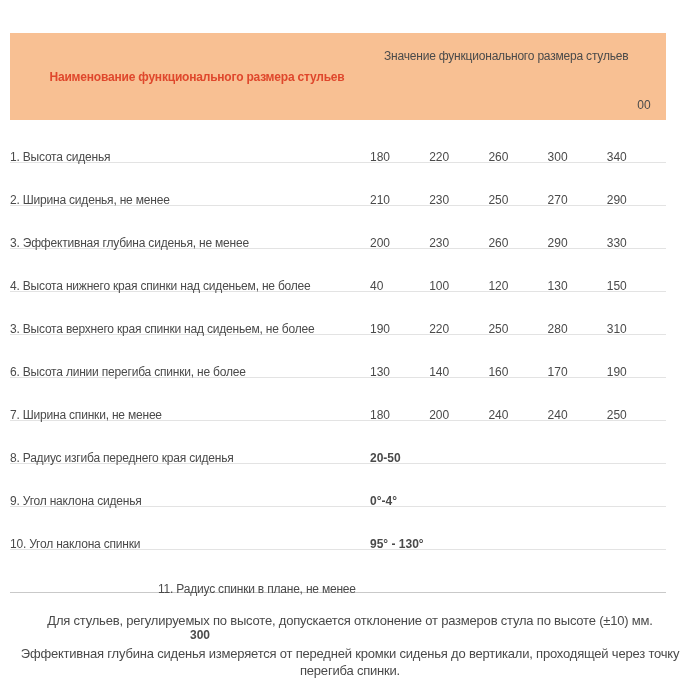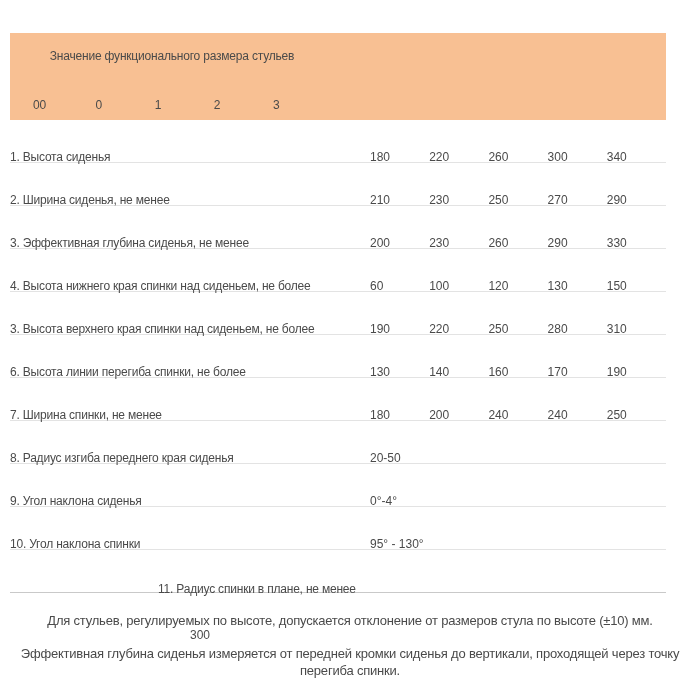--- a/index.html
+++ b/index.html
@@ -16,54 +16,57 @@
   
   .thead { display: flex; height: 87px; background: var(--header-bg, #f8c093); }
   .th-left {
     width: 360px; display: flex; align-items: center; justify-content: center;
   }
   .th-left span {
     color: var(--header-accent, #df472c); font-weight: bold;
     font-size: 12px; letter-spacing: -0.2px; white-space: nowrap;
     transform: translateX(7px);
   }
-  .th-right { width: 296px; display: flex; flex-direction: column; }
+  .th-right { width: 296px; display: flex; flex-direction: row; }
   .values-title {
     margin-top: 16px; text-align: center; font-size: 12px;
     letter-spacing: -0.2px; white-space: nowrap; transform: translateX(14px);
   }
   .size-row { margin-top: auto; margin-bottom: 8px; display: flex; }
   .size-row span { width: 59.2px; text-align: center; font-size: 12px; }
 
   
   .row {
     display: flex; height: 42px; align-items: center;
     border-bottom: 1px solid var(--divider, #e3e3e3);
     font-size: 12px;
   }
   .row:last-child { border-bottom: 1px solid #c9c9c9; flex-direction: column; }
   .cell { text-align: left; margin-top: 32px; }
   .cell.label { width: 360px; letter-spacing: -0.2px; }
   .cell.val { width: 59.2px; }
-  .cell.merged { width: 296px; }
+  .cell.merged { width: 296px; font-weight: bold; }
 
   
   .notes {
     position: absolute; top: 612px; left: 0; width: 700px;
     text-align: center; font-size: 13px; letter-spacing: -0.2px;
   }
   .note { margin: 0; line-height: 17px; }
   .note + .note { margin-top: 16px; }
 </style>
 </head>
 <body>
 
 <div class="page">
   <div class="size-table">
     <div class="thead">
+      <div class="th-left">
+        <span>Наименование функционального размера стульев</span>
+      </div>
       <div class="th-right">
         <div class="values-title">Значение функционального размера стульев</div>
         <div class="size-row">
           <span>00</span>
           <span>0</span>
           <span>1</span>
           <span>2</span>
           <span>3</span>
         </div>
       </div>
@@ -88,21 +91,21 @@
         <div class="row">
           <div class="cell label">3. Эффективная глубина сиденья, не менее</div>
           <div class="cell val">200</div>
           <div class="cell val">230</div>
           <div class="cell val">260</div>
           <div class="cell val">290</div>
           <div class="cell val">330</div>
         </div>
         <div class="row">
           <div class="cell label">4. Высота нижнего края спинки над сиденьем, не более</div>
-          <div class="cell val">60</div>
+          <div class="cell val">40</div>
           <div class="cell val">100</div>
           <div class="cell val">120</div>
           <div class="cell val">130</div>
           <div class="cell val">150</div>
         </div>
         <div class="row">
           <div class="cell label">3. Высота верхнего края спинки над сиденьем, не более</div>
           <div class="cell val">190</div>
           <div class="cell val">220</div>
           <div class="cell val">250</div>

